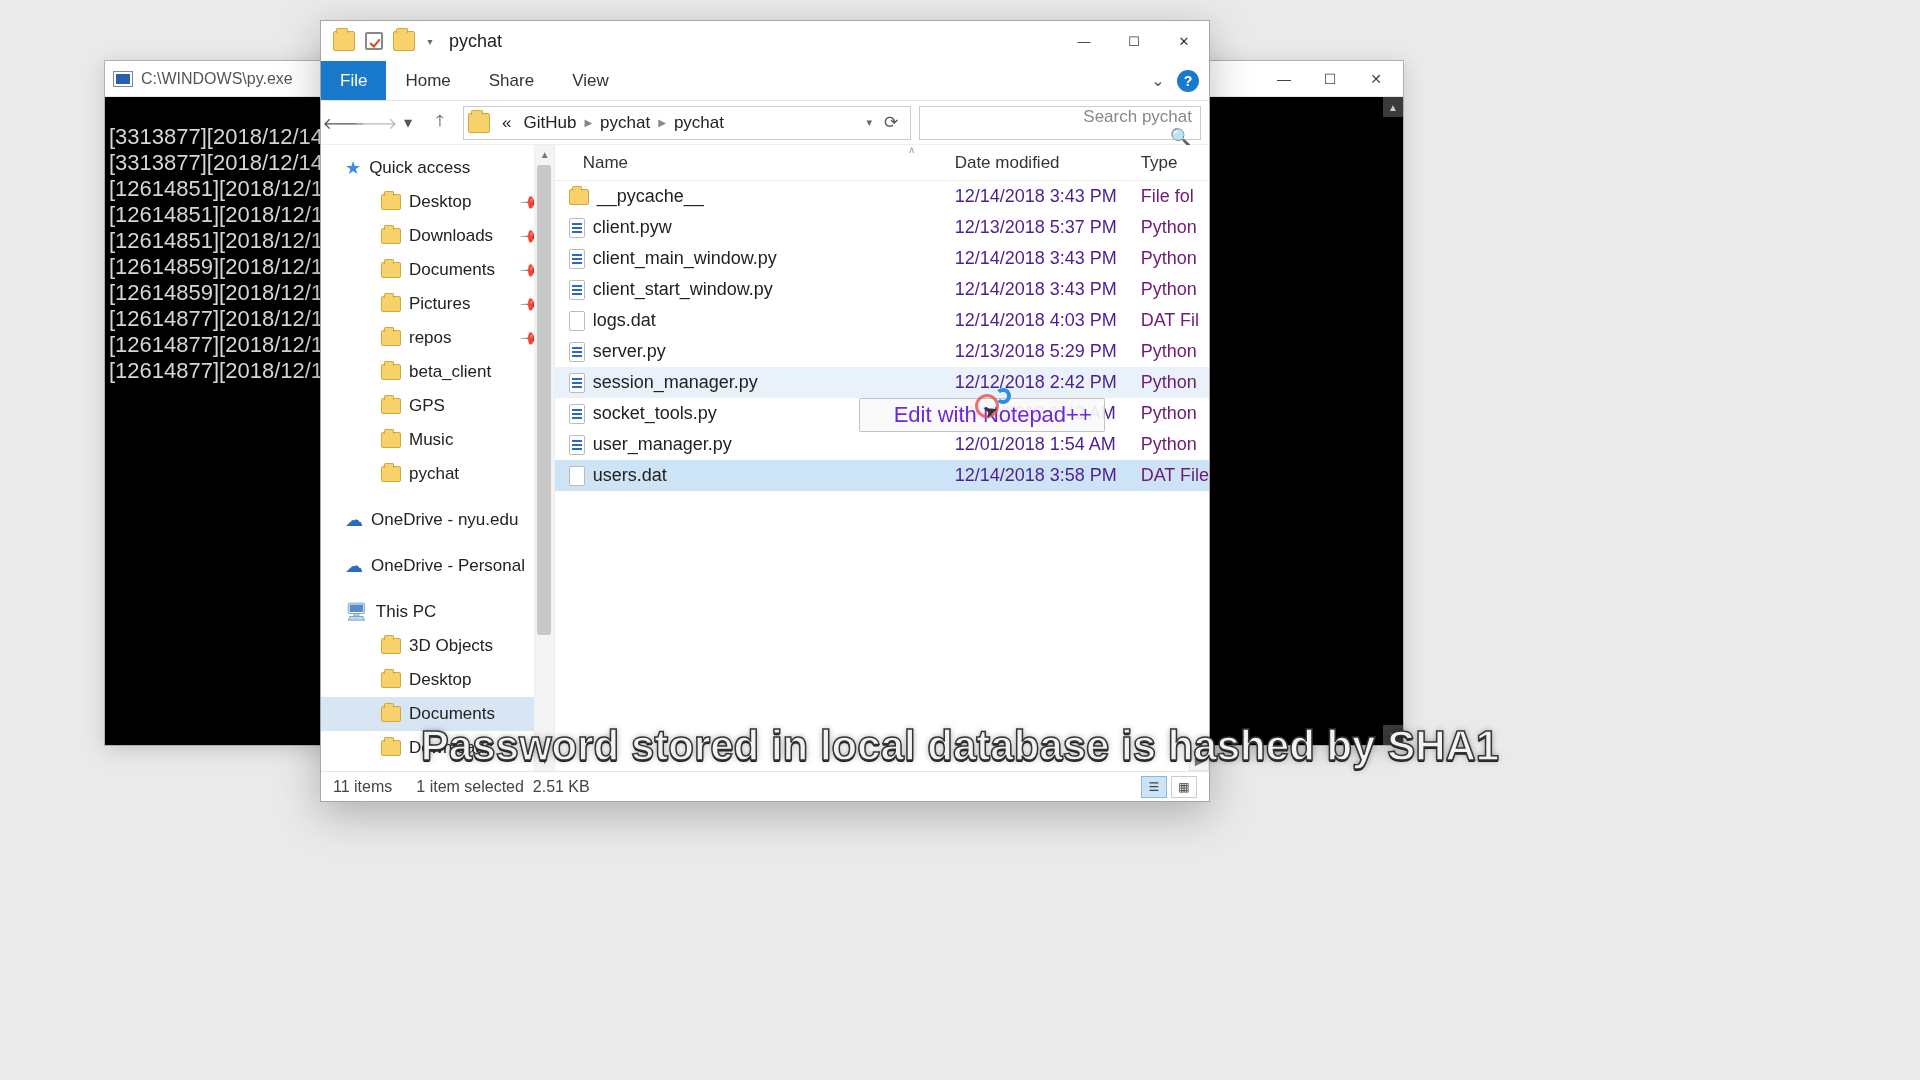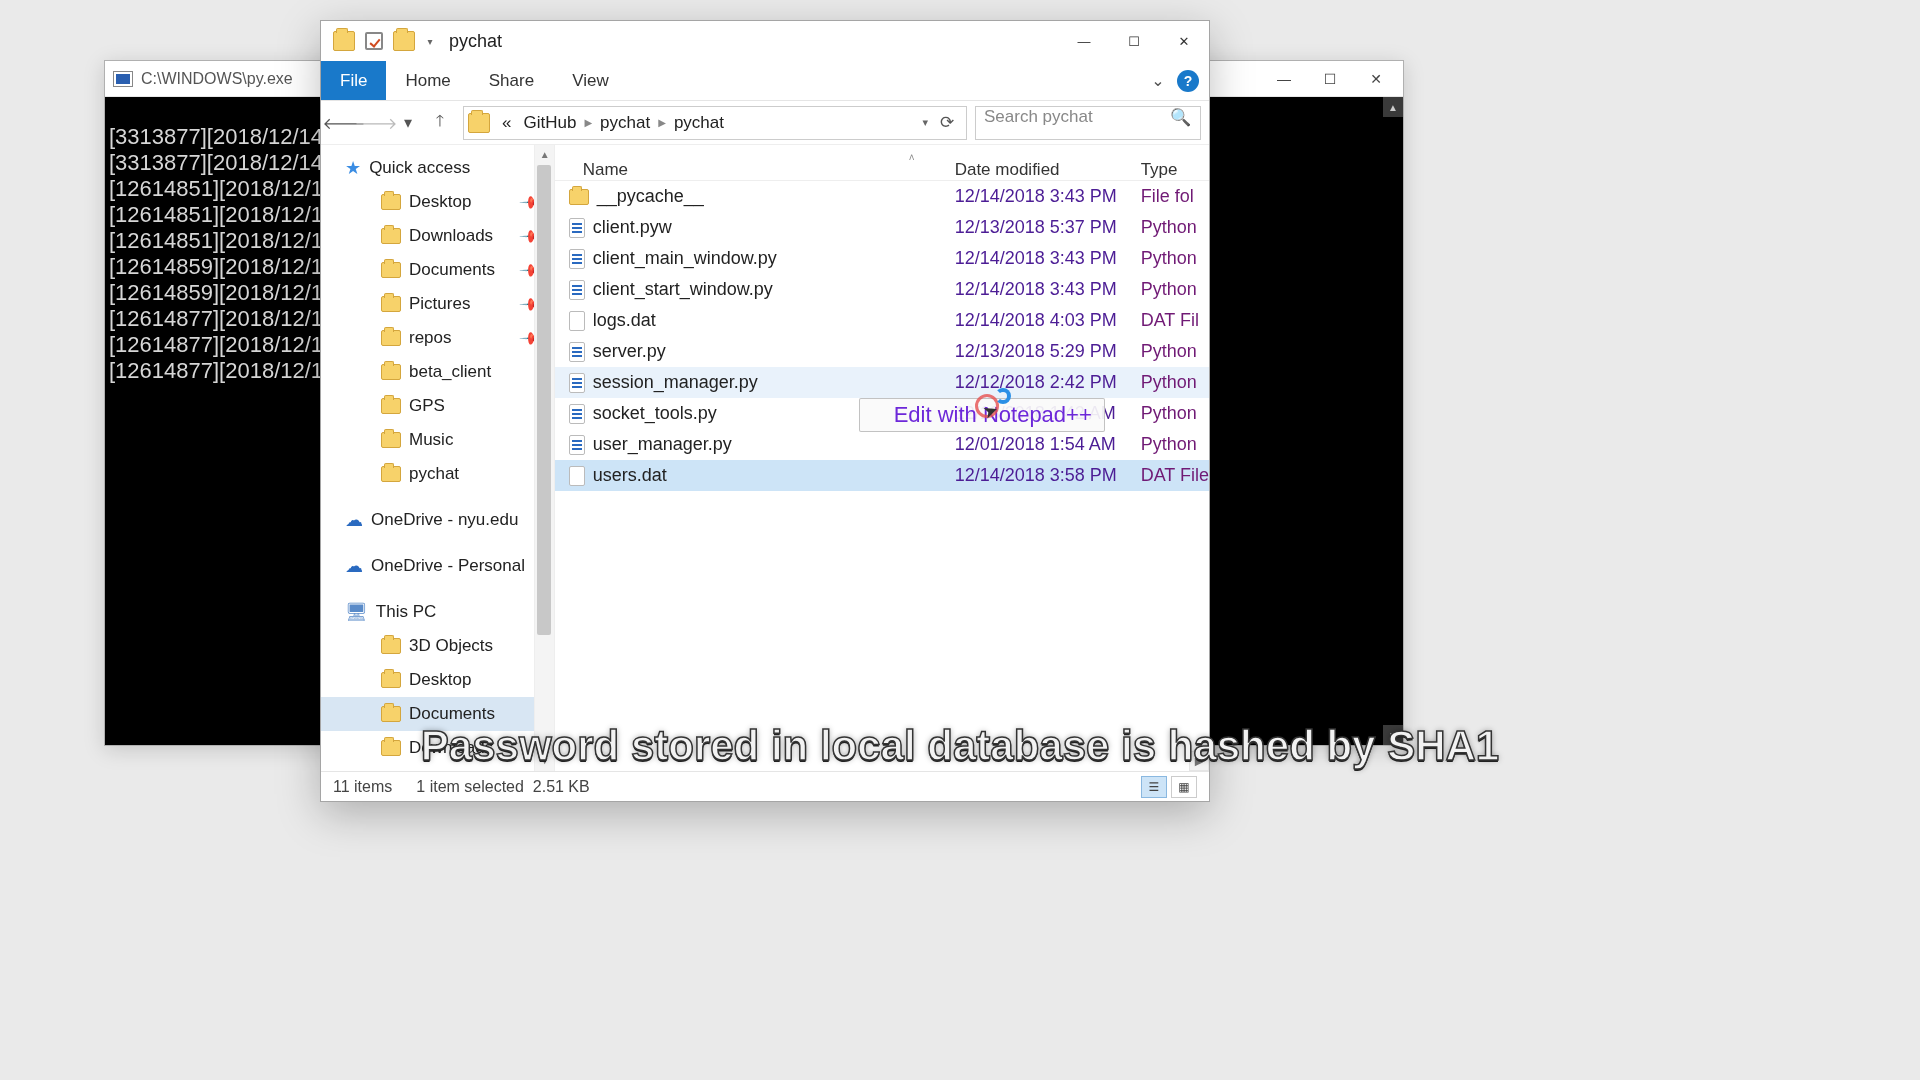--- a/index.html
+++ b/index.html
@@ -77,21 +77,21 @@
 .navbar {
   height:44px; display:flex; align-items:center; gap:2px; padding:4px 8px; border-bottom:1px solid #eee;
 }
 .nav-arrow, .nav-up, .nav-dd { width:30px; height:32px; display:flex; align-items:center; justify-content:center; color:#555; }
 .nav-arrow.disabled { color:#bbb; }
 .address { flex:1; height:34px; border:1px solid #ccc; display:flex; align-items:center; padding:0 4px; margin:0 6px; font-size:17px; }
 .address .crumb { padding:0 6px; color:#222; }
 .address .sep { color:#888; font-size:10px; padding:0 2px; }
 .addr-dd { color:#666; font-size:11px; padding:0 4px; }
 .addr-refresh { width:30px; text-align:center; color:#555; }
-.searchbox { width:226px; height:34px; border:1px solid #ccc; display:flex; align-items:flex-start; padding:0 8px; font-size:17px; color:#888; }
+.searchbox { width:282px; height:34px; border:1px solid #ccc; display:flex; align-items:flex-end; padding:0 8px; font-size:17px; color:#888;flex-direction:column; }
 .searchbox .mag { margin-left:auto; color:#666; }
 
 .main { display:flex; height:calc(100% - 40px - 40px - 44px - 30px); }
 
 .sidebar {
   width:234px; border-right:1px solid #eee;
   padding-top:6px; position:relative;
   background:#fff;
 }
 .sidebar-inner { overflow:hidden; height:100%; }
@@ -103,21 +103,21 @@
 .ico-folder::before { content:""; position:absolute; top:-4px; left:2px; width:8px; height:4px; background:#f7d26a; border:1px solid #d4a63d; border-bottom:none; border-radius:2px 2px 0 0;}
 .ico-star { color:#3b8de3; font-size:18px; }
 .ico-cloud { color:#2a6ac0; font-size:18px; }
 .ico-pc { color:#5a8bc9; font-size:18px; }
 .sidebar-scroll { position:absolute; right:0; top:0; width:20px; height:100%; background:#f4f4f4; border-left:1px solid #eee; }
 .sidebar-scroll .thumb { position:absolute; left:2px; top:20px; width:14px; height:470px; background:#c8c8c8; border-radius:2px; }
 .sidebar-scroll .arr { position:absolute; left:0; width:20px; height:20px; text-align:center; font-size:10px; color:#777; line-height:20px; }
 .sidebar-scroll .arr.up{ top:0; } .sidebar-scroll .arr.dn{ bottom:0; }
 
 .filepane { flex:1; position:relative; background:#fff; }
-.colheaders { display:flex; height:36px; align-items:flex-end; border-bottom:1px solid #eee; font-size:17px; color:#333; }
+.colheaders { display:flex; height:36px; align-items:center; border-bottom:1px solid #eee; font-size:17px; color:#333; }
 .col-name { width:400px; padding-left:28px; position:relative; }
 .col-sort { position:absolute; right:40px; top:-8px; font-size:10px; color:#888; }
 .col-date { width:180px; }
 .col-type { flex:1; padding-left:6px; }
 
 .filerow { display:flex; height:31px; align-items:center; font-size:18px; color:#222; }
 .filerow .fn { width:400px; padding-left:14px; display:flex; align-items:center; gap:8px; overflow:hidden; white-space:nowrap; }
 .filerow .dm { width:180px; color:#4c1d95; }
 .filerow .ty { flex:1; padding-left:6px; color:#701a75; overflow:hidden; white-space:nowrap; }
 .filerow.selected { background:#cde4f7; }

